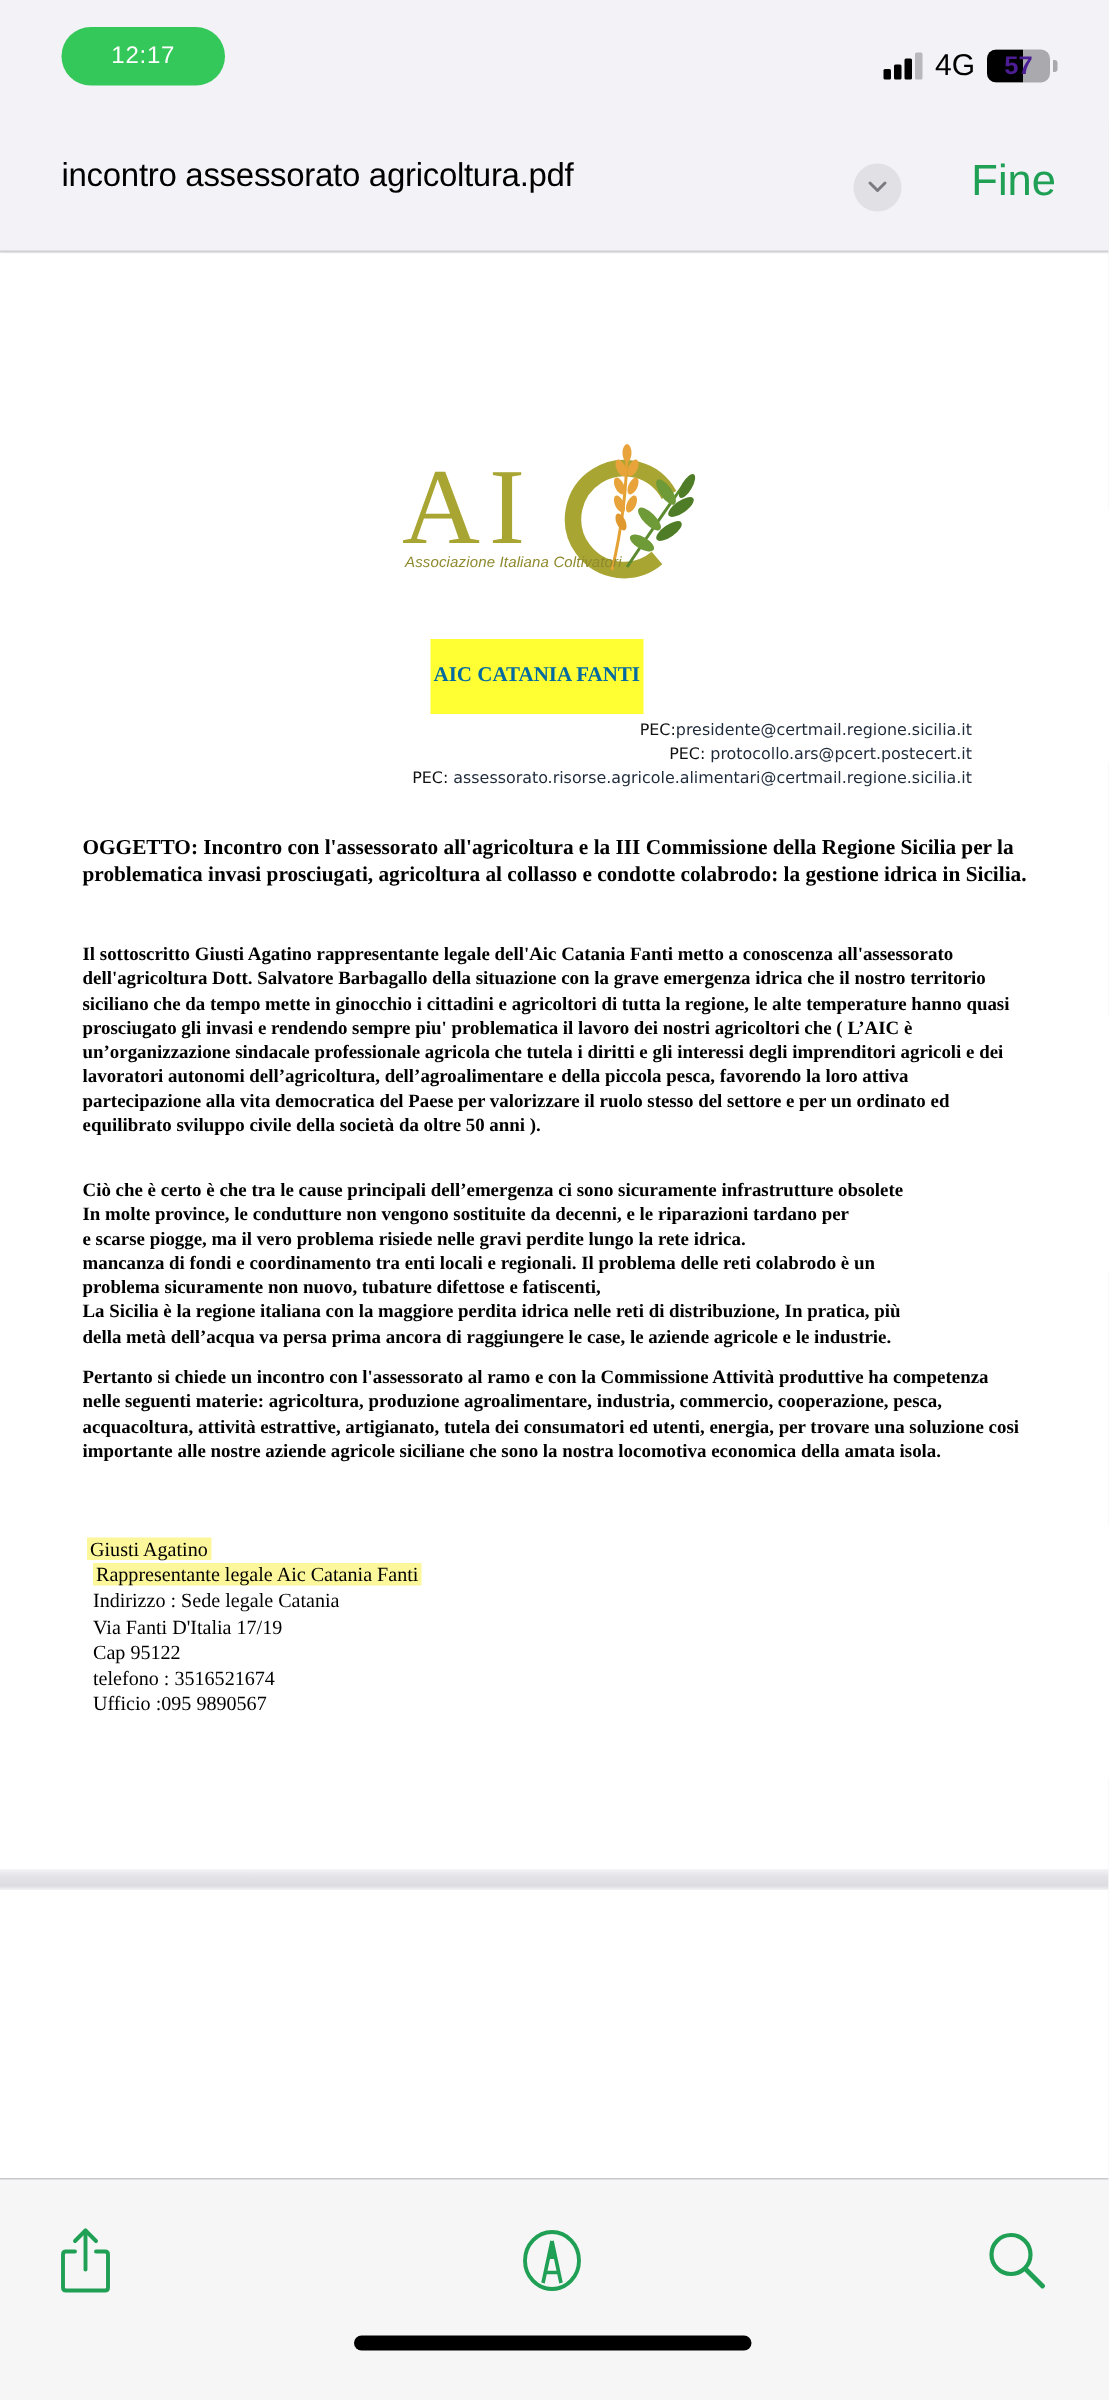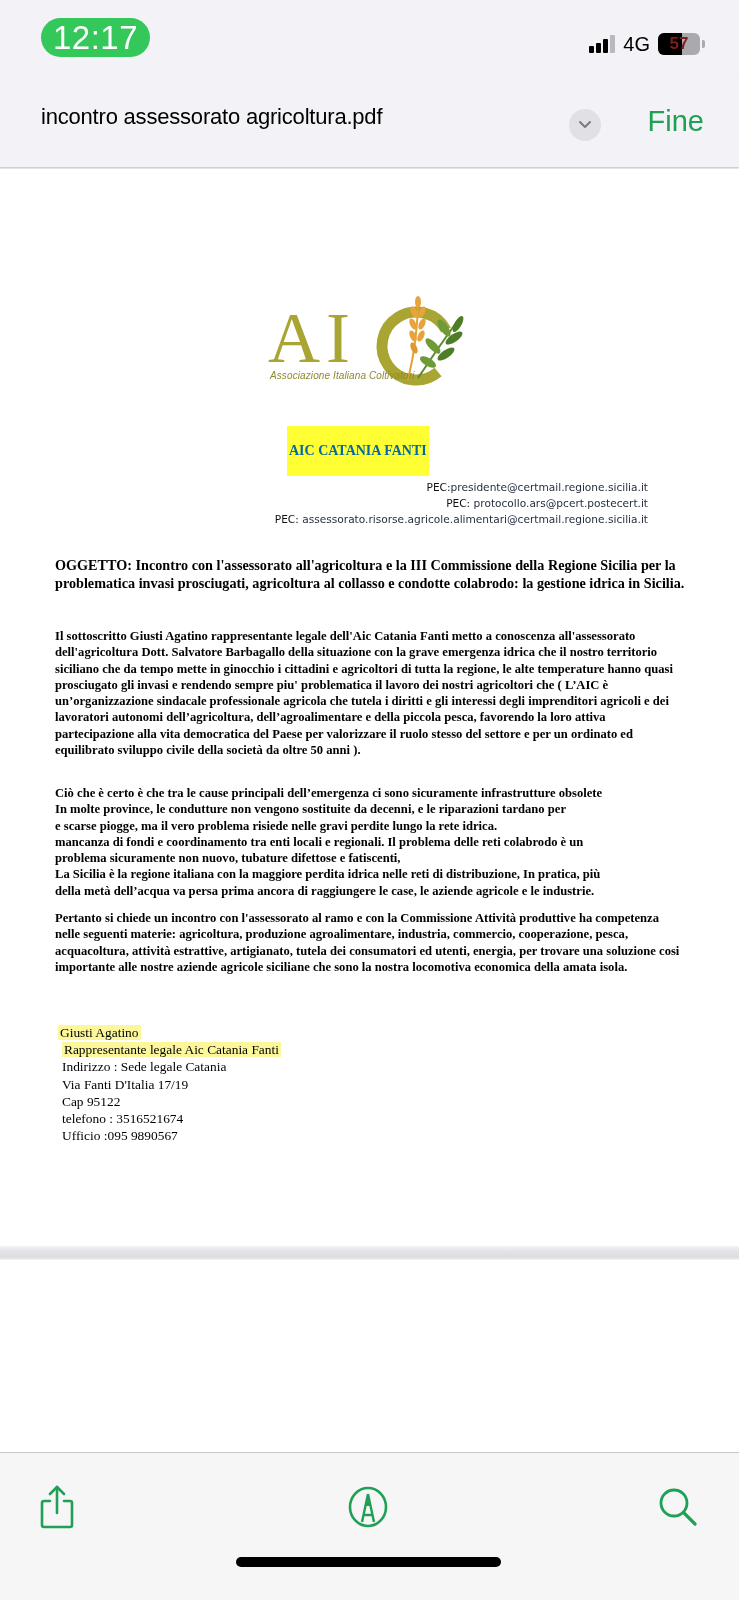--- a/index.html
+++ b/index.html
@@ -1,29 +1,29 @@
 <!DOCTYPE html>
 <html><head>
 <meta charset="utf-8">
 <style>
   * { box-sizing: border-box; margin: 0; padding: 0; }
   html, body { width: 739px; height: 1600px; overflow: hidden; background: #f2f2f7; }
   body { position: relative; font-family: "Liberation Sans", sans-serif; }
 
   
   .status-bar { position: absolute; top: 0; left: 0; width: 739px; height: 80px; background: #f2f2f7; }
-  .time-pill { position: absolute; left: 41px; top: 18px; width: 109px; height: 39px; border-radius: 20px; background: #34c759; color: #fff; font-size: 33px; display: flex; align-items: center; justify-content: center; letter-spacing: 0.5px; text-align: center; }
+  .time-pill { position: absolute; left: 41px; top: 18px; width: 109px; height: 39px; border-radius: 20px; background: #34c759; color: #fff; font-size: 16px; display: flex; align-items: center; justify-content: center; letter-spacing: 0.5px; text-align: center; }
   .status-right { position: absolute; right: 34px; top: 32px; height: 24px; display: flex; align-items: center; gap: 8px; }
   .signal { display: flex; align-items: flex-end; gap: 2px; height: 18px; }
   .signal span { width: 5px; background: #000; border-radius: 1px; }
   .signal span.dim { background: #b8b8bd; }
   .net { font-size: 20px; color: #000; }
   .battery { position: relative; width: 42px; height: 22px; border-radius: 6px; background: #a9a9ae; overflow: hidden; display: flex; align-items: center; justify-content: center; }
   .battery .fill { position: absolute; left: 0; top: 0; bottom: 0; width: 57%; background: #000; }
-  .battery .lvl { position: relative; font-size: 17px; font-weight: bold; color: #7f1d1d; }
+  .battery .lvl { position: relative; font-size: 17px; font-weight: bold; color: #4c1d95; }
   .battery-tip { width: 3px; height: 8px; background: #a9a9ae; border-radius: 0 2px 2px 0; margin-left: -6px; }
 
   
   .nav-bar { position: absolute; top: 80px; left: 0; width: 739px; height: 88px; background: #f2f2f7; border-bottom: 1px solid #d0d0d4; box-shadow: 0 2px 3px rgba(0,0,0,0.08); }
   .doc-title { position: absolute; left: 41px; top: 24px; font-size: 22px; color: #000; letter-spacing: -0.2px; }
   .title-chevron { position: absolute; left: 569px; top: 29px; width: 32px; height: 32px; border-radius: 50%; background: #e0e0e5; display: flex; align-items: center; justify-content: center; }
   .done-btn { position: absolute; right: 35px; top: 25px; font-size: 29px; color: #1fa055; }
 
   
   .viewer { position: absolute; top: 169px; left: 0; width: 739px; height: 1283px; background: #ffffff; }

